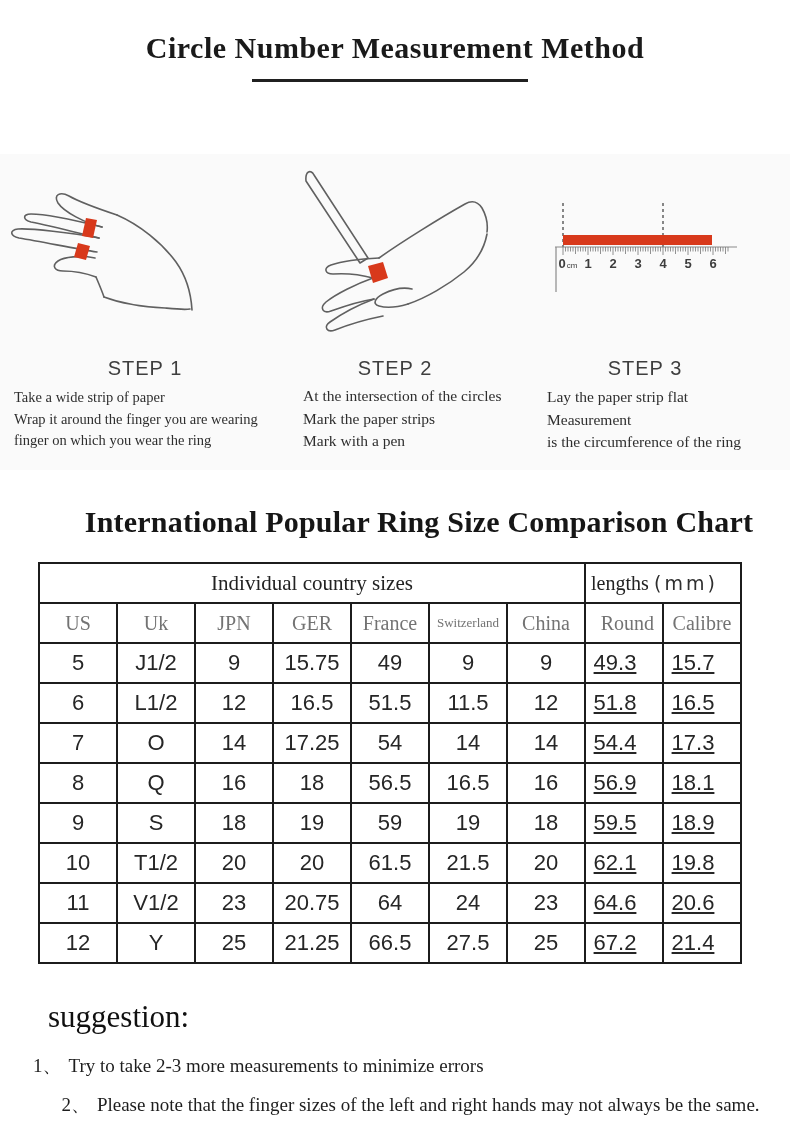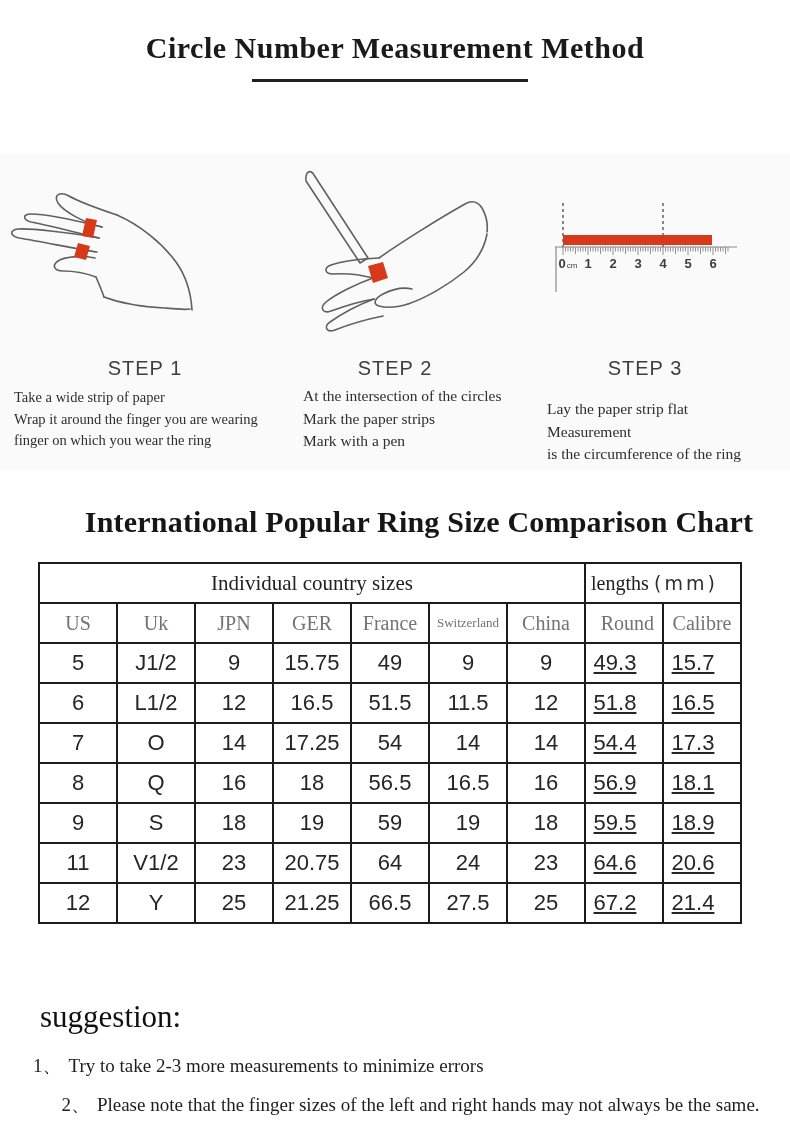--- a/index.html
+++ b/index.html
@@ -15,21 +15,21 @@
 
   .step-label{font-family:"Liberation Sans", sans-serif;font-size:20px;font-weight:500;
               color:#3e3e3e;letter-spacing:1px;text-align:center;}
   .lbl-1{top:357px;left:0;width:212px;padding-left:39px;}
   .lbl-2{top:357px;left:295px;width:200px;}
   .lbl-3{top:357px;left:545px;width:200px;}
 
   .step-text{color:#2e2e2e;}
   .txt-1{top:387px;left:14px;width:262px;font-size:14.5px;line-height:21.5px;}
   .txt-2{top:385px;left:303px;width:235px;font-size:15.5px;line-height:22.5px;}
-  .txt-3{top:398px;left:547px;width:243px;font-size:15.5px;line-height:22.5px;}
+  .txt-3{top:386px;left:547px;width:243px;font-size:15.5px;line-height:22.5px;}
 
   .chart-title{top:505px;left:0;width:790px;text-align:center;
                font-size:30px;font-weight:600;color:#161616;letter-spacing:.2px;padding-left:24px;}
 
   table.size-table{position:absolute;top:562px;left:38px;width:704px;
                    border-collapse:collapse;table-layout:fixed;background:#fff;}
   .size-table th,.size-table td{border:2px solid #1c1c1c;text-align:center;
                    padding:0;overflow:hidden;white-space:nowrap;}
   .size-table tr{height:40px;}
   .head-group th{font-size:21px;font-weight:500;}
@@ -37,21 +37,21 @@
   .lengths-word{font-size:20px;font-weight:500;}
   .mm-unit{font-family:"DejaVu Sans", sans-serif;font-size:19px;font-weight:400;
            letter-spacing:3px;color:#2f2f2f;text-align:right;}
   .head-cols th{font-size:20px;font-weight:500;color:#737373;}
   .th-small{font-size:13px !important;}
   .size-table td{font-family:"Liberation Sans", sans-serif;font-size:22px;
                  font-weight:400;color:#262626;}
   .size-table td.num-right{text-align:center;padding-right:18px;text-decoration:underline;}
   .size-table th.num-right{text-align:right;padding-right:8px;}
 
-  .sugg-heading{top:999px;left:40px;font-size:31px;color:#101010;}
+  .sugg-heading{top:999px;left:48px;font-size:31px;color:#101010;}
   .sugg-item{left:33px;width:755px;font-size:19px;color:#1e1e1e;white-space:nowrap;}
   .sugg-1{top:1053px;}
   .sugg-2{top:1092px;text-align:center;}
   .item-num{margin-right:7px;}
 
   svg .ln{fill:none;stroke:#606060;stroke-width:1.6;stroke-linecap:round;stroke-linejoin:round;}
   svg .thin{stroke:#8a8a8a;stroke-width:1.2;}
   svg text{font-family:"Liberation Sans", sans-serif;}
 </style>
 </head>
@@ -267,20 +267,31 @@
           <td>S</td>
           <td>18</td>
           <td>19</td>
           <td>59</td>
           <td>19</td>
           <td>18</td>
           <td class="num-right">59.5</td>
           <td class="num-right">18.9</td>
         </tr>
         <tr>
+          <td>10</td>
+          <td>T1/2</td>
+          <td>20</td>
+          <td>20</td>
+          <td>61.5</td>
+          <td>21.5</td>
+          <td>20</td>
+          <td class="num-right">62.1</td>
+          <td class="num-right">19.8</td>
+        </tr>
+        <tr>
           <td>11</td>
           <td>V1/2</td>
           <td>23</td>
           <td>20.75</td>
           <td>64</td>
           <td>24</td>
           <td>23</td>
           <td class="num-right">64.6</td>
           <td class="num-right">20.6</td>
         </tr>

